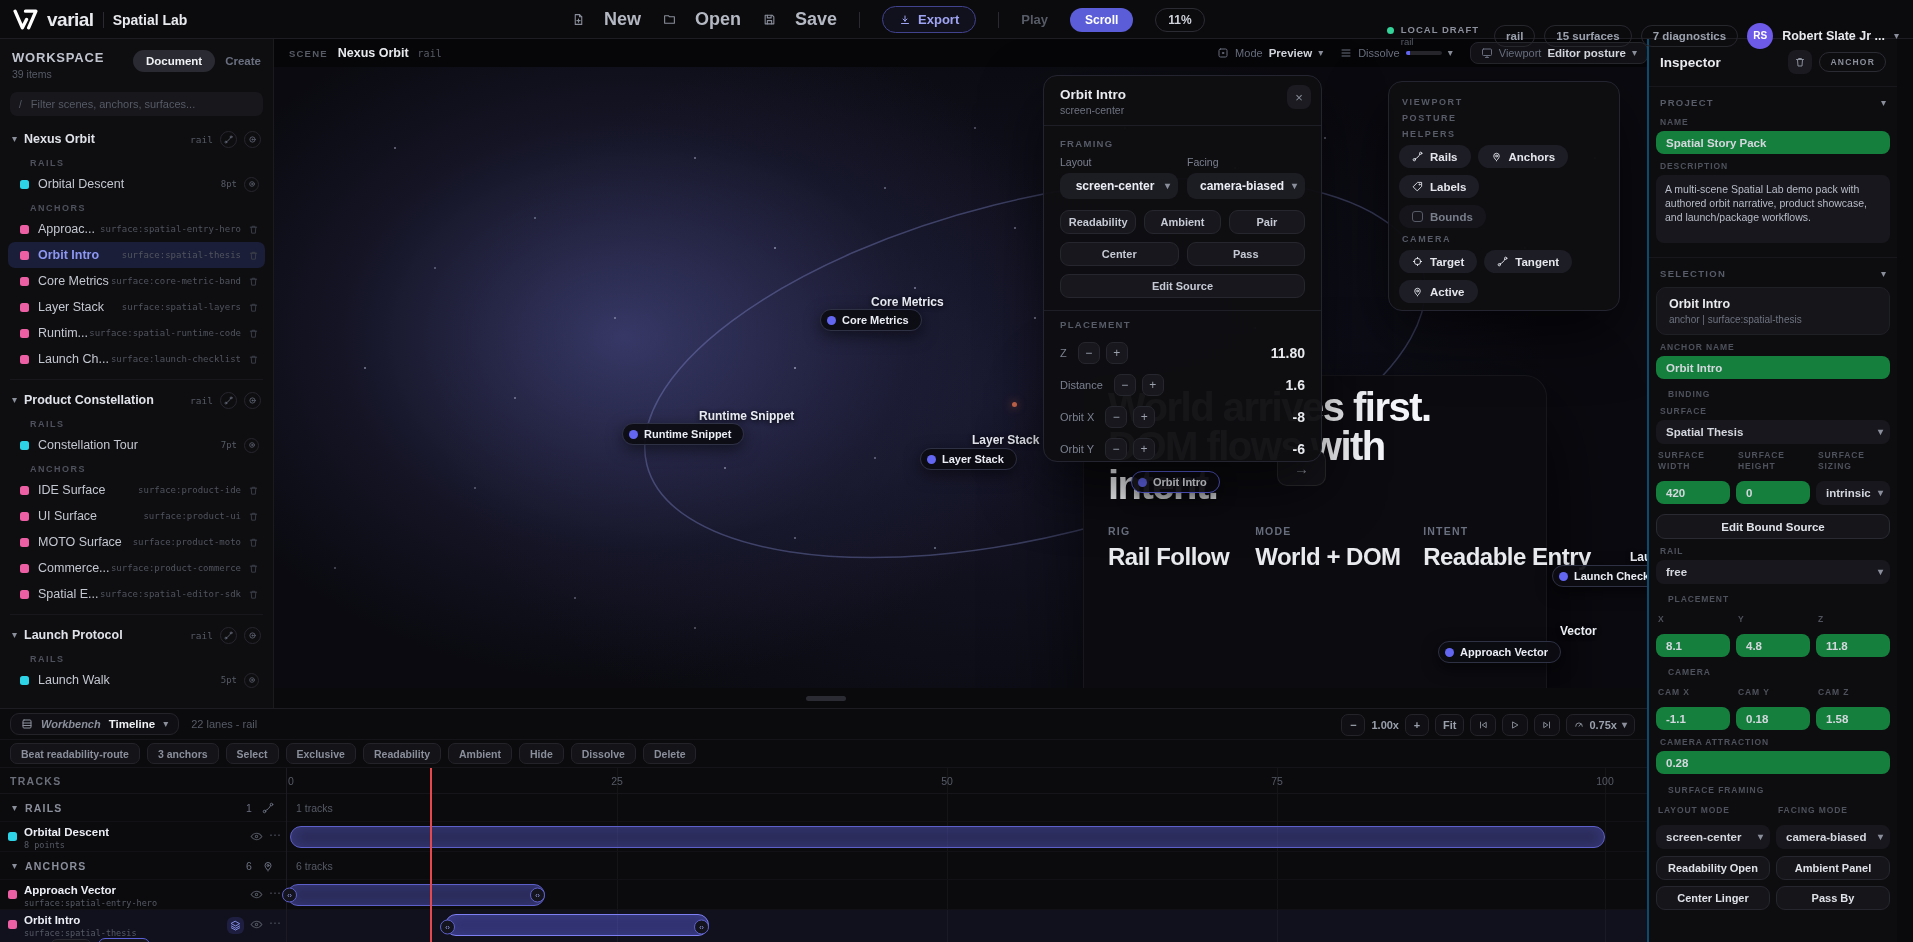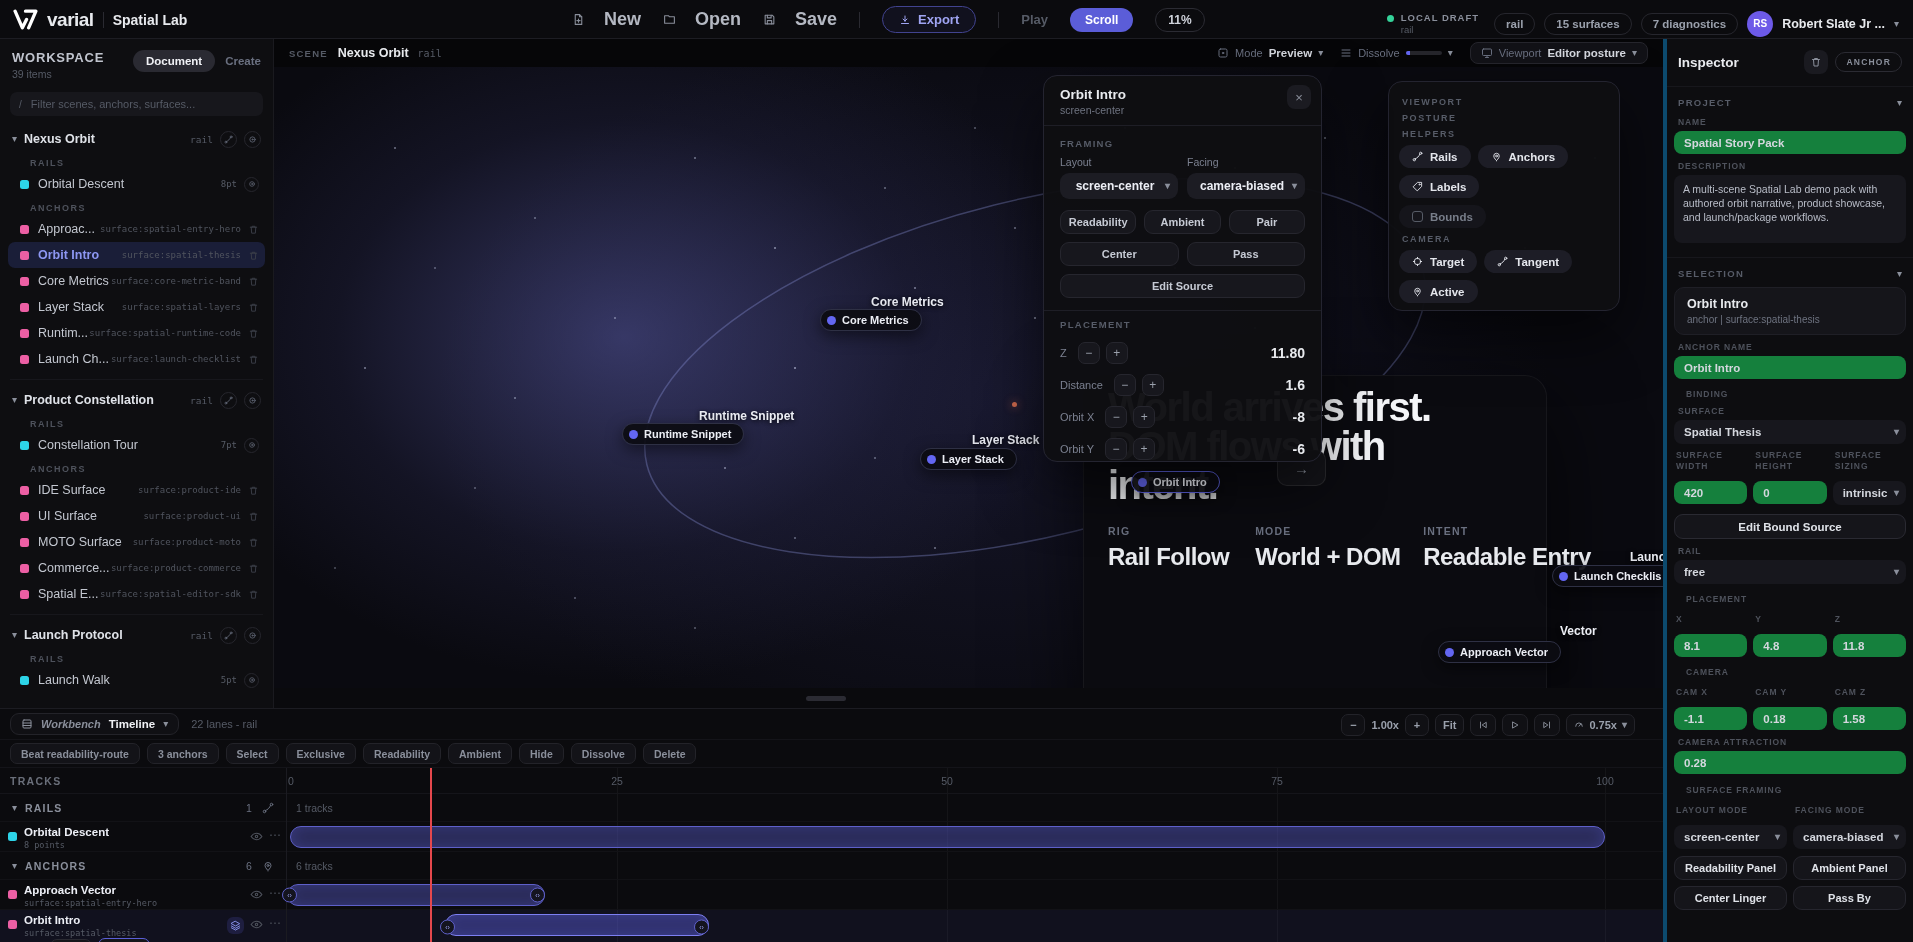--- a/index.html
+++ b/index.html
@@ -16,21 +16,21 @@
   .brand { font-size:19px; font-weight:700; letter-spacing:-0.5px; }
   .tb-div { width:1px; height:16px; background:#2a2a31; }
   .appname { font-size:14px; font-weight:700; }
   .tb-center { position:absolute; left:572px; top:0; height:39px; display:flex; align-items:center; gap:22px; }
   .tb-btn { display:flex; align-items:center; gap:19px; color:#b4b8c2; font-size:18px; font-weight:600; cursor:pointer; }
   .tb-btn .ic { width:13px; height:13px; color:#8a8f9b; }
   .tb-export { display:flex; align-items:center; gap:7px; border:1px solid #41438f; color:#9fa4f2; border-radius:17px; padding:5px 16px; background:rgba(99,102,241,0.07); font-size:13px; font-weight:700; }
   .tb-play { color:#565b66; font-size:13px; font-weight:600; }
   .tb-scroll { background:#5b5dd8; color:#fff; border-radius:15px; padding:5px 15px; font-size:12px; font-weight:700; }
   .tb-zoom { border:1px solid #2b2b33; border-radius:15px; padding:4px 12px; font-size:12px; font-weight:700; color:#cfd2da; }
-  .tb-right { position:absolute; right:14px; top:4px; height:39px; display:flex; align-items:center; gap:9px; }
+  .tb-right { position:absolute; right:14px; top:16px; height:39px; display:flex; align-items:center; gap:9px; }
   .tb-status { display:flex; align-items:flex-start; gap:7px; margin-right:6px; }
   .dot-green { width:7px; height:7px; border-radius:50%; background:#34d399; margin-top:3px; }
   .st1 { font-size:9.5px; font-weight:700; letter-spacing:1px; color:#8a8f9b; }
   .st2 { font-size:9.5px; color:#565b66; margin-top:1px; }
   .tb-pill { border:1px solid #26262d; border-radius:14px; padding:4px 11px; font-size:11.5px; font-weight:600; color:#9aa0ac; }
   .avatar { width:26px; height:26px; border-radius:50%; background:#6d5ae8; display:flex; align-items:center; justify-content:center; font-size:10px; font-weight:700; color:#fff; }
   .uname { font-size:12.5px; font-weight:700; }
 
   
   .sidebar { position:absolute; left:0; top:39px; width:274px; height:669px; background:#0e0e11; border-right:1px solid #1a1a1f; padding:11px 8px 0 8px; overflow:hidden; z-index:10; }
@@ -125,21 +125,21 @@
   .hp-label { font-size:9px; font-weight:700; letter-spacing:1.6px; color:#575c68; margin:6px 0 6px 3px; }
   .hp-row { display:flex; flex-wrap:wrap; gap:7px; }
   .hp-pill { display:inline-flex; align-items:center; gap:7px; height:23px; padding:0 13px; border-radius:999px; background:#15151b; color:#787e8a; font-size:11.5px; font-weight:700; }
   .hp-pill .ic { width:11px; height:11px; }
   .hp-pill.on { background:#262630; color:#f0f1f5; }
   .hp-pill.mid { background:#1d1d26; color:#e4e6ec; }
   .hp-check { width:11px; height:11px; border:1.5px solid #565b66; border-radius:3px; }
   .mt7 { margin-top:7px; }
 
   
-  .inspector { position:absolute; right:0; top:39px; width:250px; height:903px; background:#0d0d10; border-left:4px solid #0c4a6e; padding:9px 7px 0 7px; overflow:hidden; z-index:40; }
+  .inspector { position:absolute; right:16px; top:39px; width:250px; height:903px; background:#0d0d10; border-left:2px solid #0c4a6e; padding:9px 7px 0 7px; overflow:hidden; z-index:40; }
   .insp-head { display:flex; align-items:center; padding:2px 4px 8px 4px; }
   .insp-title { font-size:13.5px; font-weight:700; }
   .insp-trash { margin-left:auto; width:24px; height:24px; border-radius:8px; background:#1a1a20; color:#8a8f9b; display:flex; align-items:center; justify-content:center; }
   .insp-badge { margin-left:7px; border:1px solid #2b2b33; border-radius:12px; padding:4px 10px; font-size:8.5px; font-weight:700; letter-spacing:1.2px; color:#8a8f9b; }
   .insp-div { border-top:1px solid #17171c; margin:4px -7px 8px -7px; }
   .sec-row { display:flex; align-items:center; padding:2px 4px; margin-bottom:6px; }
   .sec-row .chev { margin-left:auto; }
   .sec-title { font-size:9.5px; font-weight:700; letter-spacing:1.3px; color:#575c68; }
   .f-label { font-size:8.5px; font-weight:700; letter-spacing:0.9px; color:#4e525c; padding:0 4px; margin:7px 0 4px 0; }
   .f-input { width:100%; height:23px; background:#15803d; border:none; border-radius:8px; color:#d4d7de; font-size:11.5px; font-weight:600; padding:0 10px; font-family:"Liberation Sans",sans-serif; outline:none; }
@@ -824,21 +824,21 @@
       <div class="dd-sm">
           <span>screen-center</span>
           <span class="chev">▾</span>
         </div>
       <div class="dd-sm">
           <span>camera-biased</span>
           <span class="chev">▾</span>
         </div>
     </div>
     <div class="g2" style="margin-top:7px">
-      <div class="btn-half">Readability Panel</div>
+      <div class="btn-half">Readability Open</div>
       <div class="btn-half">Ambient Panel</div>
       <div class="btn-half">Center Linger</div>
       <div class="btn-half">Pass By</div>
     </div>
     
   </div>
 
   <div class="timeline">
     <div class="tl-header">
       <span class="tl-wb">

